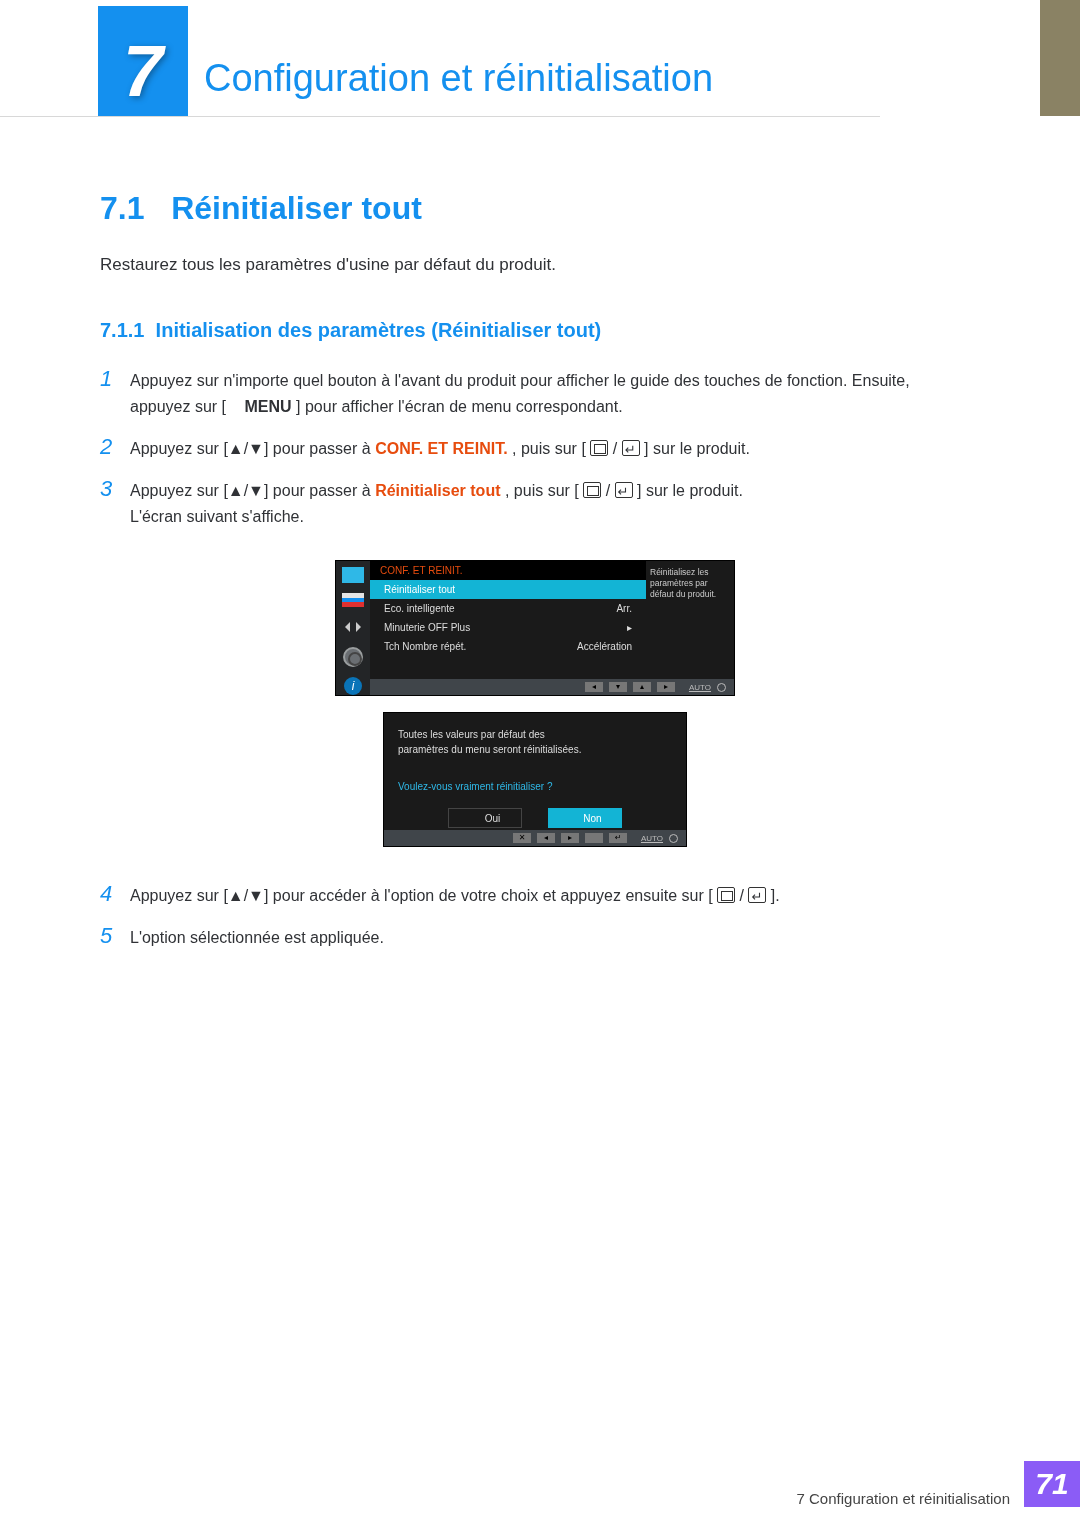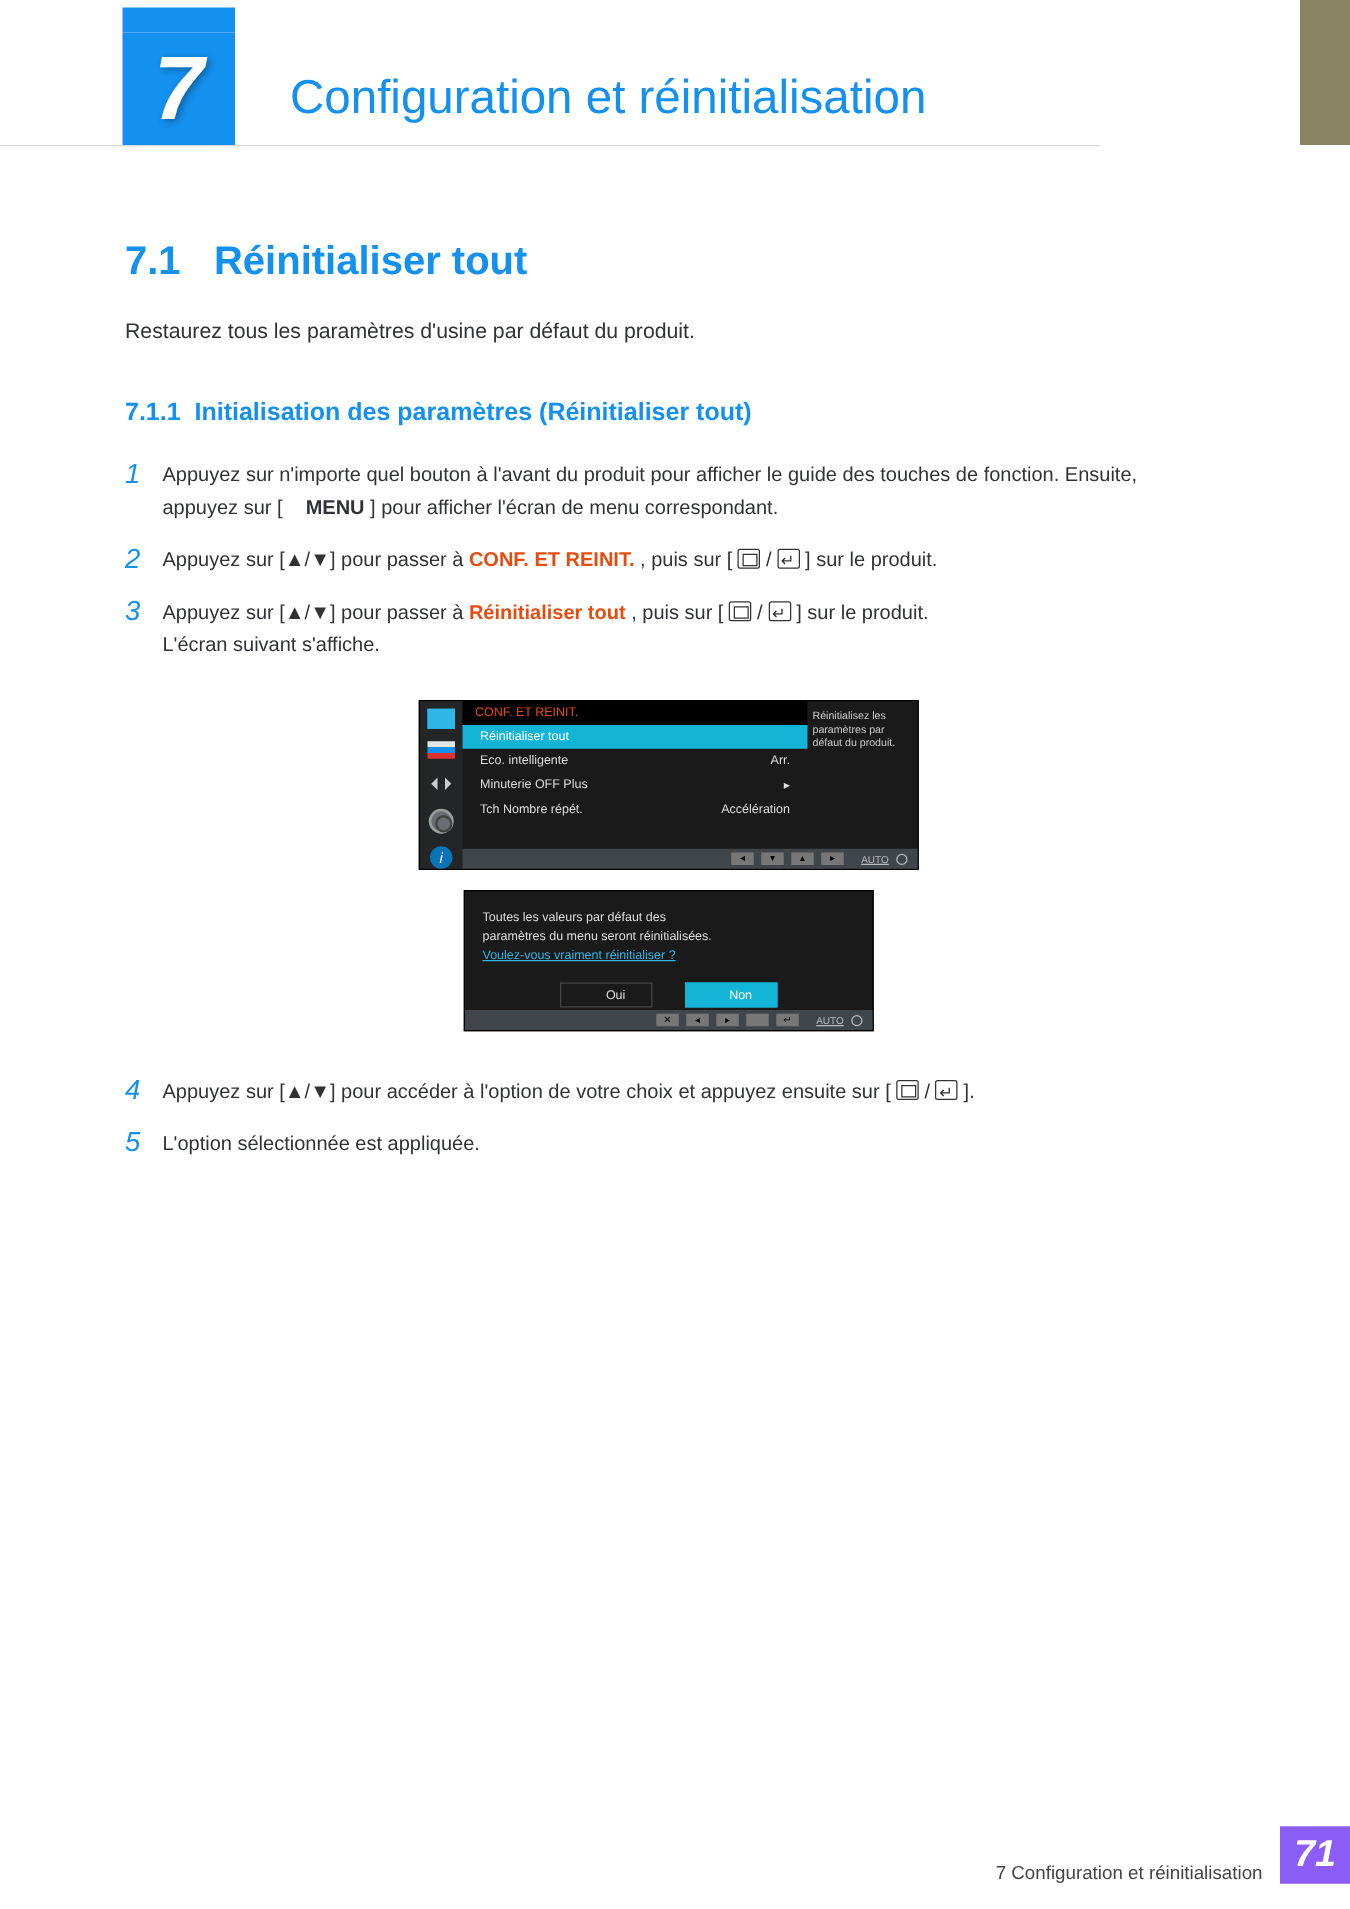--- a/index.html
+++ b/index.html
@@ -4,21 +4,21 @@
 <style>
   * { box-sizing: border-box; margin: 0; padding: 0; }
   body { font-family: Arial, Helvetica, sans-serif; background: #fff; width: 1080px; margin: 0 auto; position: relative; }
   .page { width: 1080px; height: 1527px; position: relative; }
   .vbar { position: absolute; right: 0; top: 0; width: 40px; height: 116px; background: #8a8264; }
   .chapter-bar { position: absolute; left: 98px; top: 40px; right: 0; height: 76px; display: flex; align-items: center; }
   .chapter-badge { position: relative; width: 90px; height: 90px; margin-top: -14px; }
   .chapter-badge::after { content:""; position:absolute; left:0; right:0; top:-20px; height:20px; background:#1490ef; }
   .chapter-badge-bg { width: 90px; height: 90px; background: #1490ef; display: flex; align-items: center; justify-content: center; }
   .chapter-num { font-style: italic; font-weight: bold; color: #fff; font-size: 72px; text-shadow: 2px 2px 6px rgba(0,0,0,.35); }
-  .chapter-title { color: #1490ef; font-size: 38px; font-weight: 400; margin-left: 44px; }
+  .chapter-title { color: #1490ef; font-size: 38px; font-weight: 400; margin-left: 16px; }
   .h-rule { position: absolute; left: 0; right: 200px; top: 116px; height: 1px; background: #d8d8d8; }
   .content { position: absolute; left: 100px; top: 190px; right: 110px; }
   .sec-title { color: #1490ef; font-size: 32px; margin-bottom: 28px; }
   .intro { font-size: 17px; color: #303236; margin-bottom: 44px; }
   .subsec-title { color: #1490ef; font-size: 20px; margin-bottom: 26px; margin-top: 43px; }
   .steps { list-style: none; }
   .steps li { display: flex; margin-bottom: 16px; }
   .step-num { font-style: italic; color: #1490ef; font-size: 22px; width: 30px; flex-shrink: 0; line-height: 22px; }
   .step-text { flex: 1; font-size: 16px; color: #303236; line-height: 26px; }
   .red { color: #e74c0e; font-weight: bold; }
@@ -42,23 +42,23 @@
   .osd-main { flex: 1; display: flex; }
   .osd-menu { flex: 1; padding: 0 0 30px 0; }
   .osd-header { background: #000; color: #e74c0e; font-size: 10px; padding: 4px 10px; }
   .osd-row { display: flex; justify-content: space-between; padding: 4px 14px; font-size: 10px; color: #ddd; }
   .osd-row.sel { background: #13b4d5; color: #fff; }
   .osd-tip { width: 88px; font-size: 8.5px; color: #ccc; padding: 6px 6px 0 4px; line-height: 11px; }
   .osd-footer { position: absolute; bottom: 0; left: 34px; right: 0; height: 16px; background: #40454a; display: flex; align-items: center; justify-content: flex-end; gap: 6px; padding: 0 8px; }
   .foot-btn { width: 18px; height: 10px; background: #777; font-size: 8px; color: #000; text-align: center; line-height: 10px; }
   .foot-label { color: #bbb; font-size: 8px; width: 30px; text-align: right; text-decoration: underline; }
   .foot-power { width: 9px; height: 9px; border: 1px solid #bbb; border-radius: 50%; position: relative; }
-  .dialog { width: 328px; background: #1a1a1a; border: 1px solid #000; margin-top: 16px; padding: 14px 14px 0 14px; position: relative; }
+  .dialog { width: 304px; background: #1a1a1a; border: 1px solid #000; margin-top: 16px; padding: 14px 14px 0 14px; position: relative; }
   .dialog-text { font-size: 10px; color: #ddd; line-height: 15px; }
-  .dialog-q { color: #2fb8e7; font-size: 10px; margin-top: 2px; text-decoration: underline; }
+  .dialog-q { color: #2fb8e7; font-size: 10px; margin-top: 24px; }
   .dialog-btns { display: flex; justify-content: center; gap: 26px; margin: 16px 0 18px 0; }
   .dialog-btn { width: 74px; height: 20px; font-size: 10px; color: #ddd; text-align: center; line-height: 20px; background: #1a1a1a; border: 1px solid #444; padding-left: 15px; }
   .dialog-btn.sel { background: #13b4d5; color: #fff; border-color: #13b4d5; }
   .dialog-footer { position: absolute; bottom: 0; left: 0; right: 0; height: 16px; background: #40454a; display: flex; align-items: center; justify-content: flex-end; gap: 6px; padding: 0 8px; }
   .page-footer { position: absolute; bottom: 20px; right: 0; display: flex; align-items: flex-end; }
   .footer-label { font-size: 15px; color: #444; margin-right: 14px; }
   .footer-num { background: #8b5cf6; color: #fff; font-size: 30px; font-style: italic; font-weight: bold; width: 56px; height: 46px; display: flex; align-items: center; justify-content: center; }
 </style>
 </head>
 <body>

